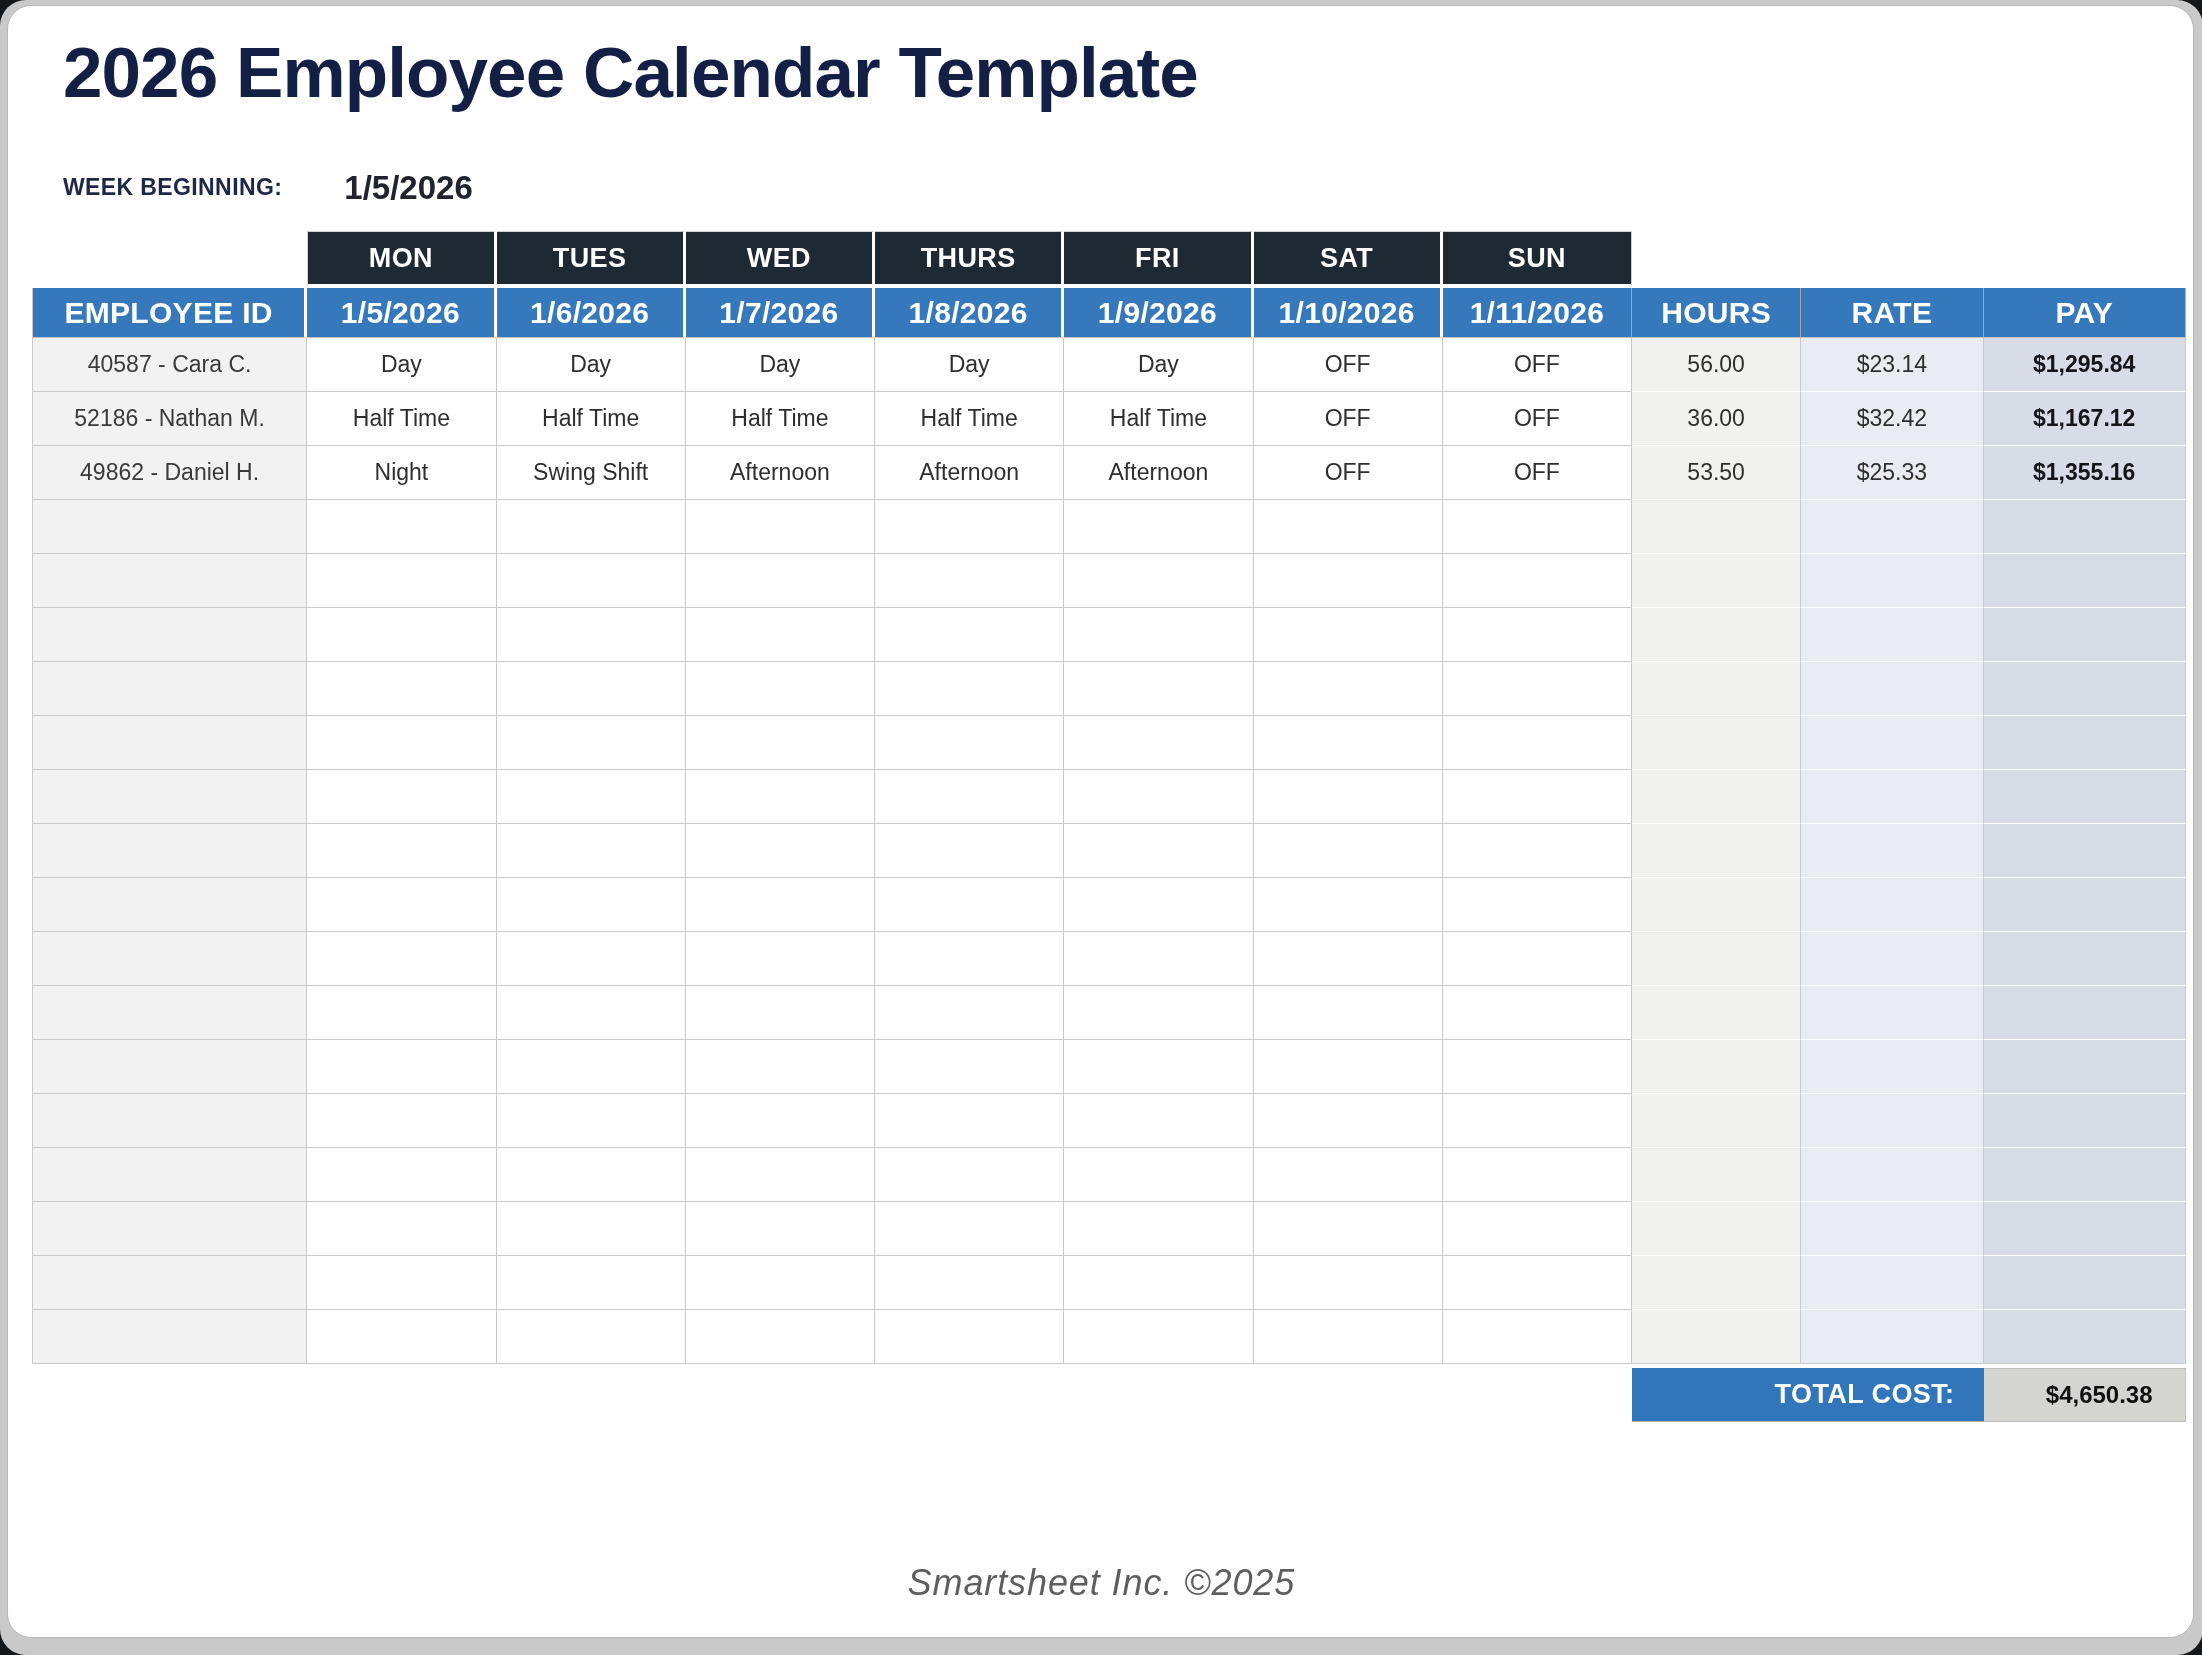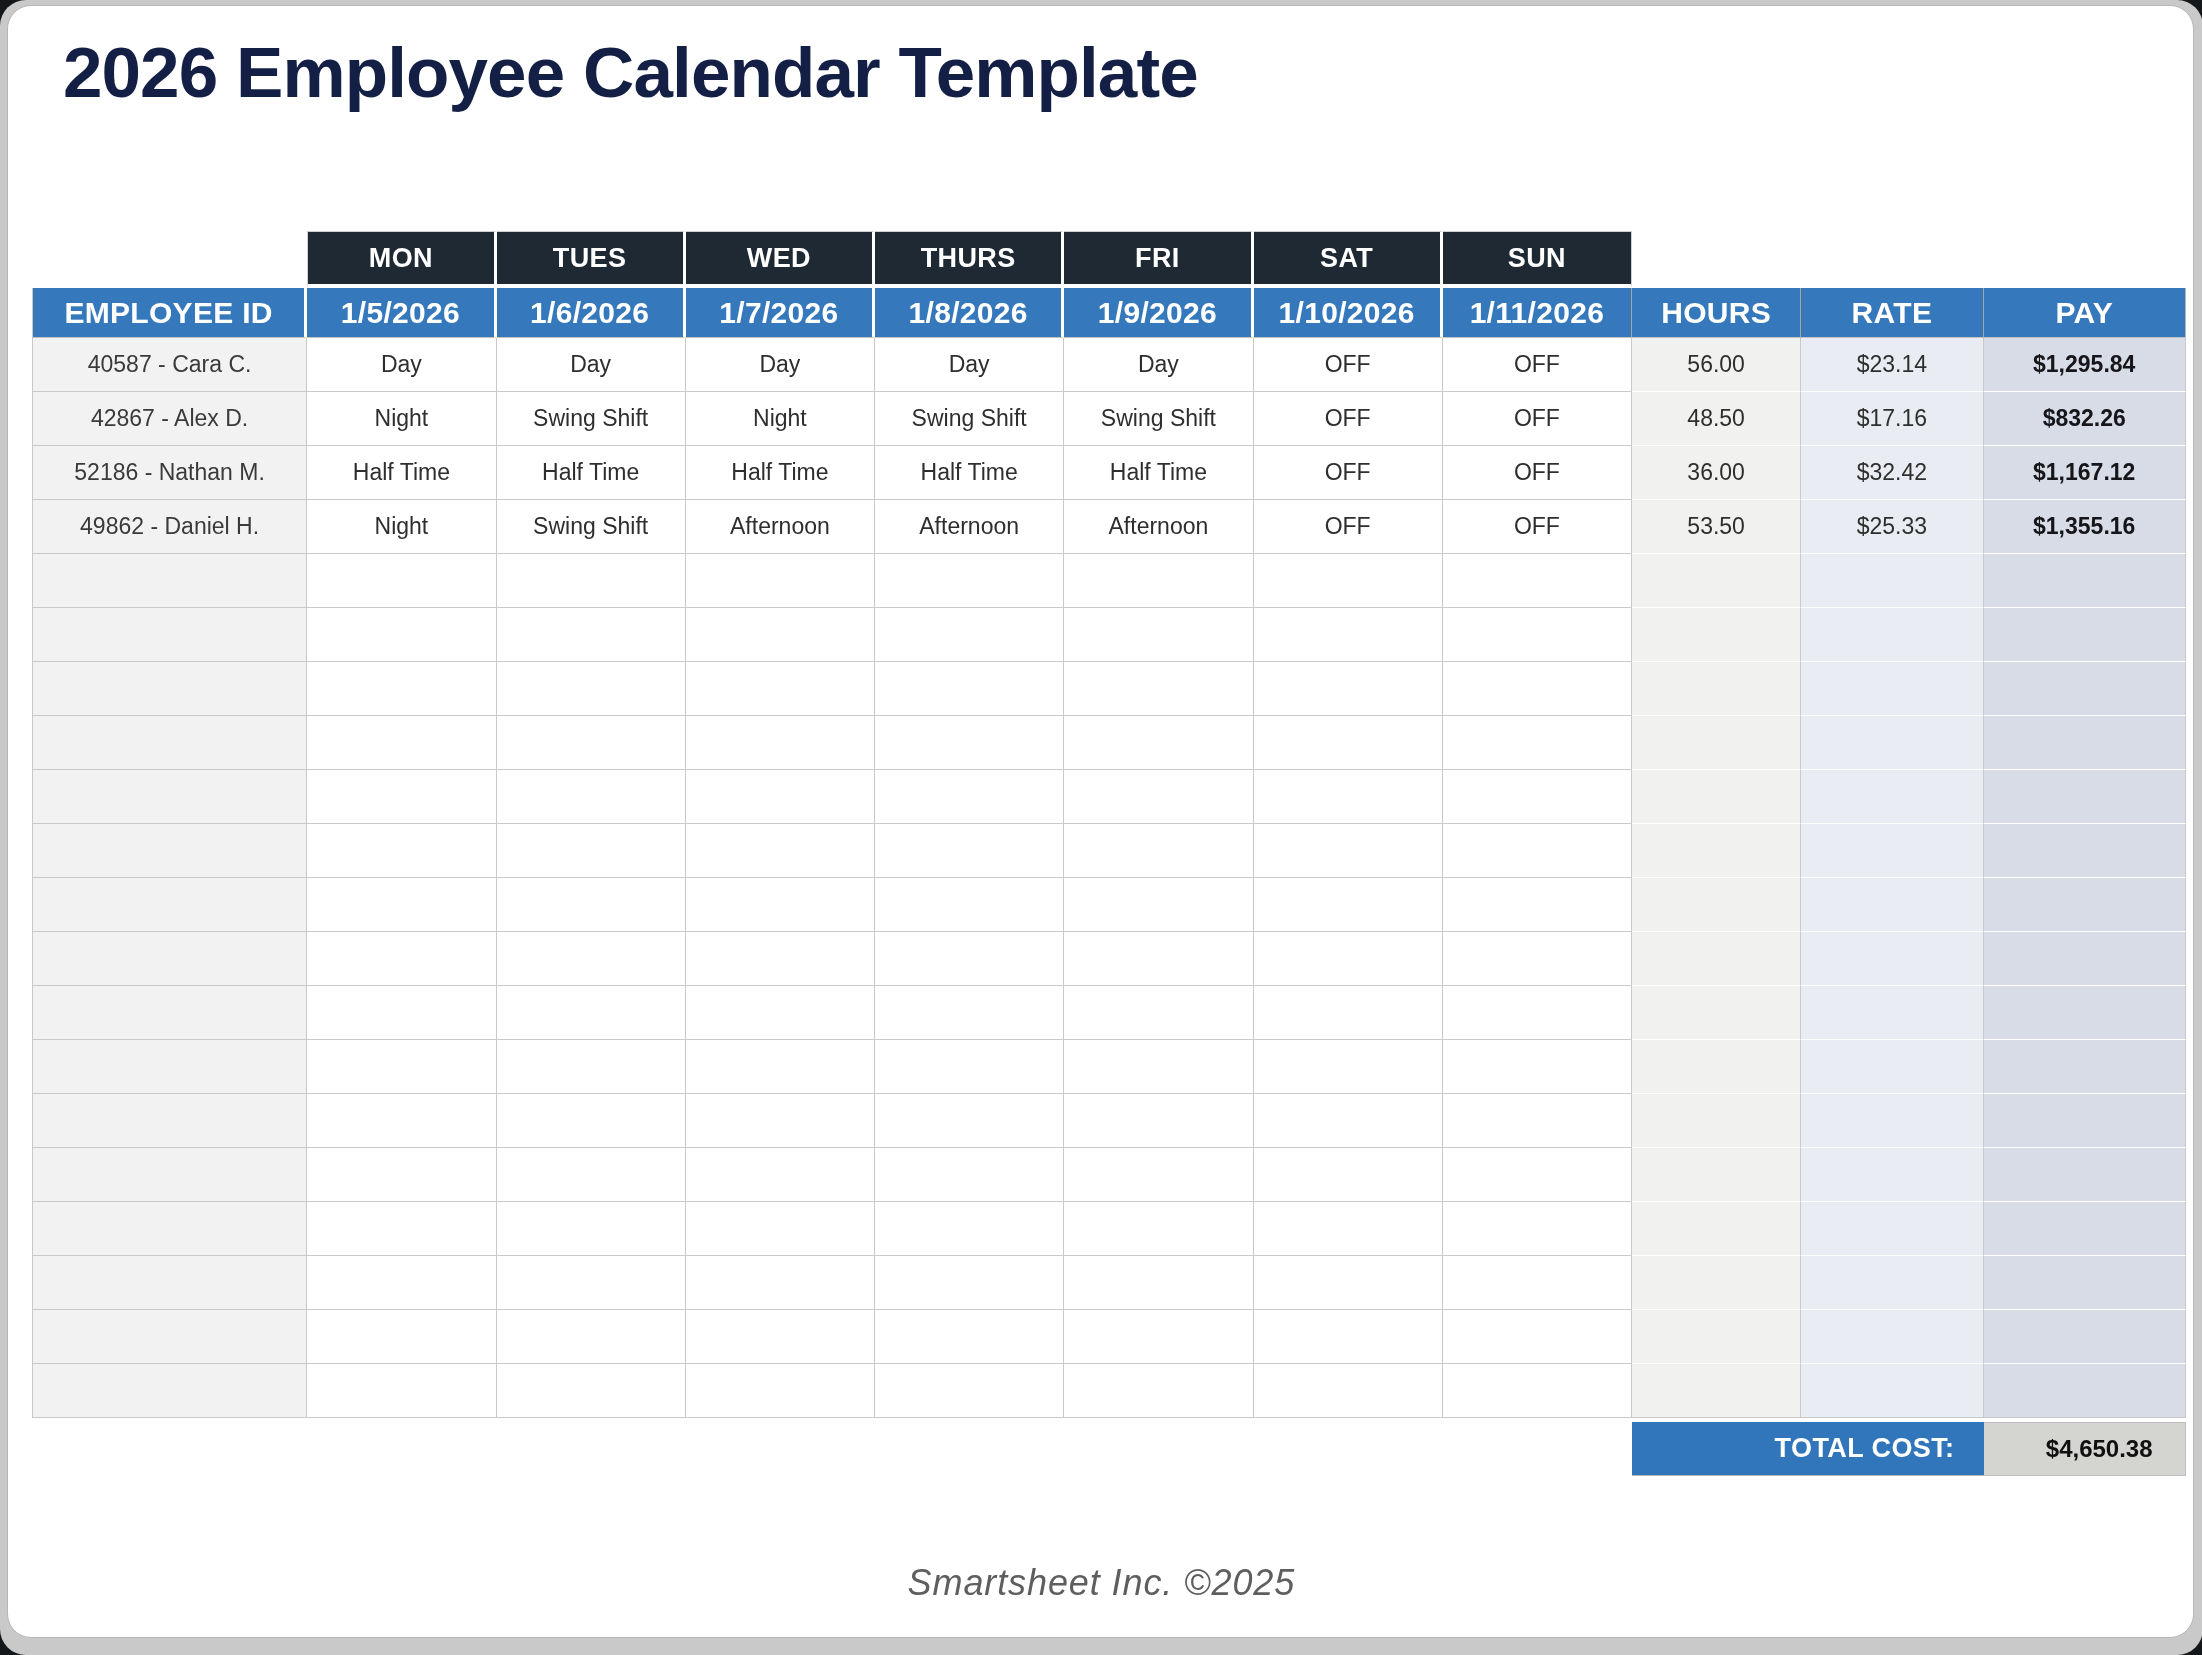--- a/index.html
+++ b/index.html
@@ -105,20 +105,23 @@
   }
 </style>
 </head>
 <body>
 
 <div class="frame"></div>
 <div class="card">
 
   <h1 class="page-title">2026 Employee Calendar Template</h1>
 
+  <div class="week-row">
+    <span class="week-label">WEEK BEGINNING:</span><span class="week-value">1/5/2026</span>
+  </div>
 
   <div class="table-wrap">
     <table>
       <colgroup>
         <col style="width:275px">
         <col style="width:189px">
           <col style="width:189px">
           <col style="width:189px">
           <col style="width:189px">
         <col style="width:189px">
@@ -162,33 +165,20 @@
             <td class="shift">Day</td>
             <td class="shift">Day</td>
             <td class="shift">Day</td>
             <td class="shift">OFF</td>
             <td class="shift">OFF</td>
             <td class="hours">56.00</td>
             <td class="rate">$23.14</td>
             <td class="pay">$1,295.84</td>
           </tr>
           <tr>
-            <td class="emp">42867 - Alex D.</td>
-            <td class="shift">Night</td>
-            <td class="shift">Swing Shift</td>
-            <td class="shift">Night</td>
-            <td class="shift">Swing Shift</td>
-            <td class="shift">Swing Shift</td>
-            <td class="shift">OFF</td>
-            <td class="shift">OFF</td>
-            <td class="hours">48.50</td>
-            <td class="rate">$17.16</td>
-            <td class="pay">$832.26</td>
-          </tr>
-          <tr>
             <td class="emp">52186 - Nathan M.</td>
             <td class="shift">Half Time</td>
             <td class="shift">Half Time</td>
             <td class="shift">Half Time</td>
             <td class="shift">Half Time</td>
             <td class="shift">Half Time</td>
             <td class="shift">OFF</td>
             <td class="shift">OFF</td>
             <td class="hours">36.00</td>
             <td class="rate">$32.42</td>

